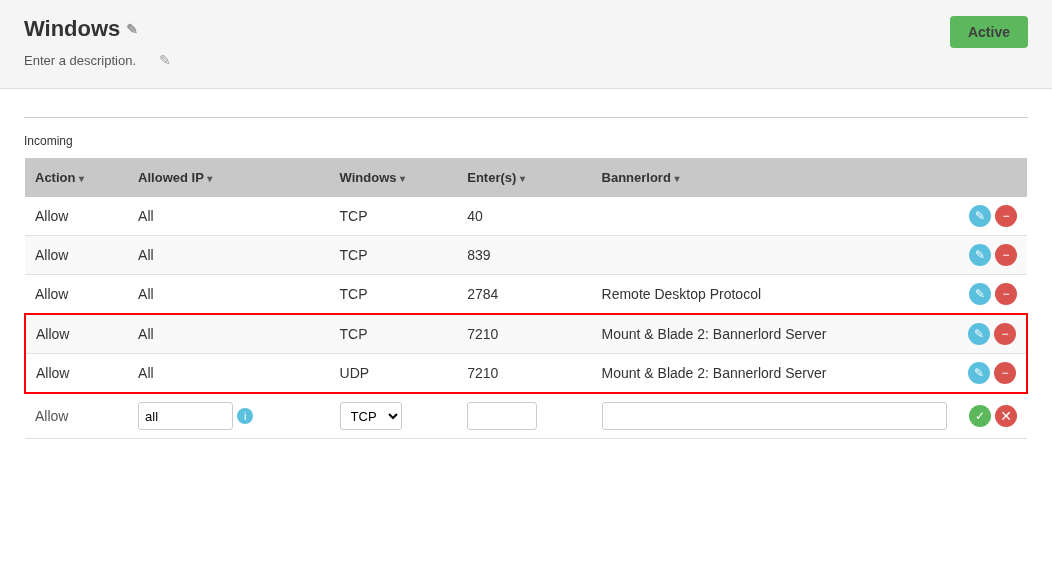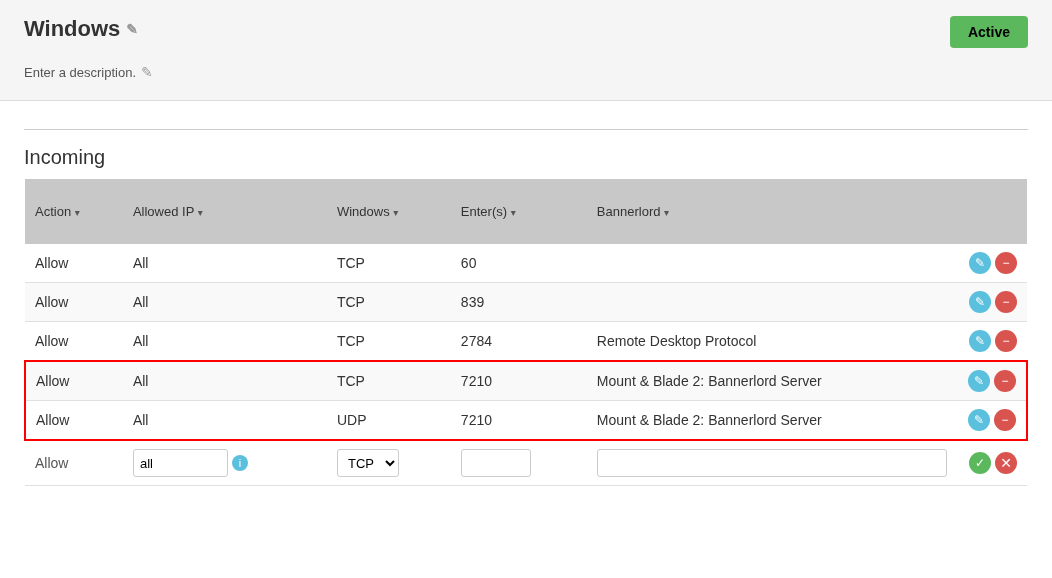--- a/index.html
+++ b/index.html
@@ -24,29 +24,29 @@
 
     .edit-icon {
       font-size: 14px;
       color: #999;
       cursor: pointer;
     }
 
     .header-description {
       font-size: 13px;
       color: #555;
-      margin-top: 22px;
+      margin-top: 10px;
       display: flex;
       align-items: center;
-      gap: 5px;
+      gap: 23px;
     }
 
     .active-badge {
       background: #5cb85c;
-      color: #000000;
+      color: #404040;
       border: none;
       padding: 8px 18px;
       border-radius: 4px;
       font-size: 14px;
       font-weight: bold;
       cursor: pointer;
     }
 
     .main-content {
       padding: 20px 24px;
@@ -58,39 +58,39 @@
       margin-bottom: 4px;
     }
 
     .section-divider {
       border: none;
       border-top: 1px solid #ccc;
       margin: 8px 0 16px;
     }
 
     .sub-section-title {
-      font-size: 20px;
+      font-size: 12px;
       font-weight: normal;
       margin-bottom: 10px;
     }
 
     table {
       width: 100%;
       border-collapse: collapse;
       font-size: 14px;
     }
 
     .table-header {
       background: #c8c8c8;
     }
 
     .table-header th {
-      padding: 25px 10px;
+      padding: 12px 10px;
       text-align: left;
-      font-weight: normal;
+      font-weight: bold;
       color: #333;
       font-size: 13px;
     }
 
     .table-header th .sort-arrow {
       font-size: 10px;
       color: #555;
     }
 
     tbody tr {
@@ -266,21 +266,21 @@
         </th>
         <th style="width:70px;"></th>
       </tr>
     </thead>
     <tbody id="table-body">
 
     <tr style="background: rgb(255, 255, 255);">
     <td>Allow</td>
     <td>All</td>
     <td>TCP</td>
-    <td>60</td>
+    <td>40</td>
     <td></td>
     <td>
       <div class="btn-actions">
         <span class="icon-circle-edit">✎</span>
         <span class="icon-circle-remove">−</span>
       </div>
     </td>
   </tr>
         <tr style="background: rgb(249, 249, 249);">
     <td>Allow</td>

